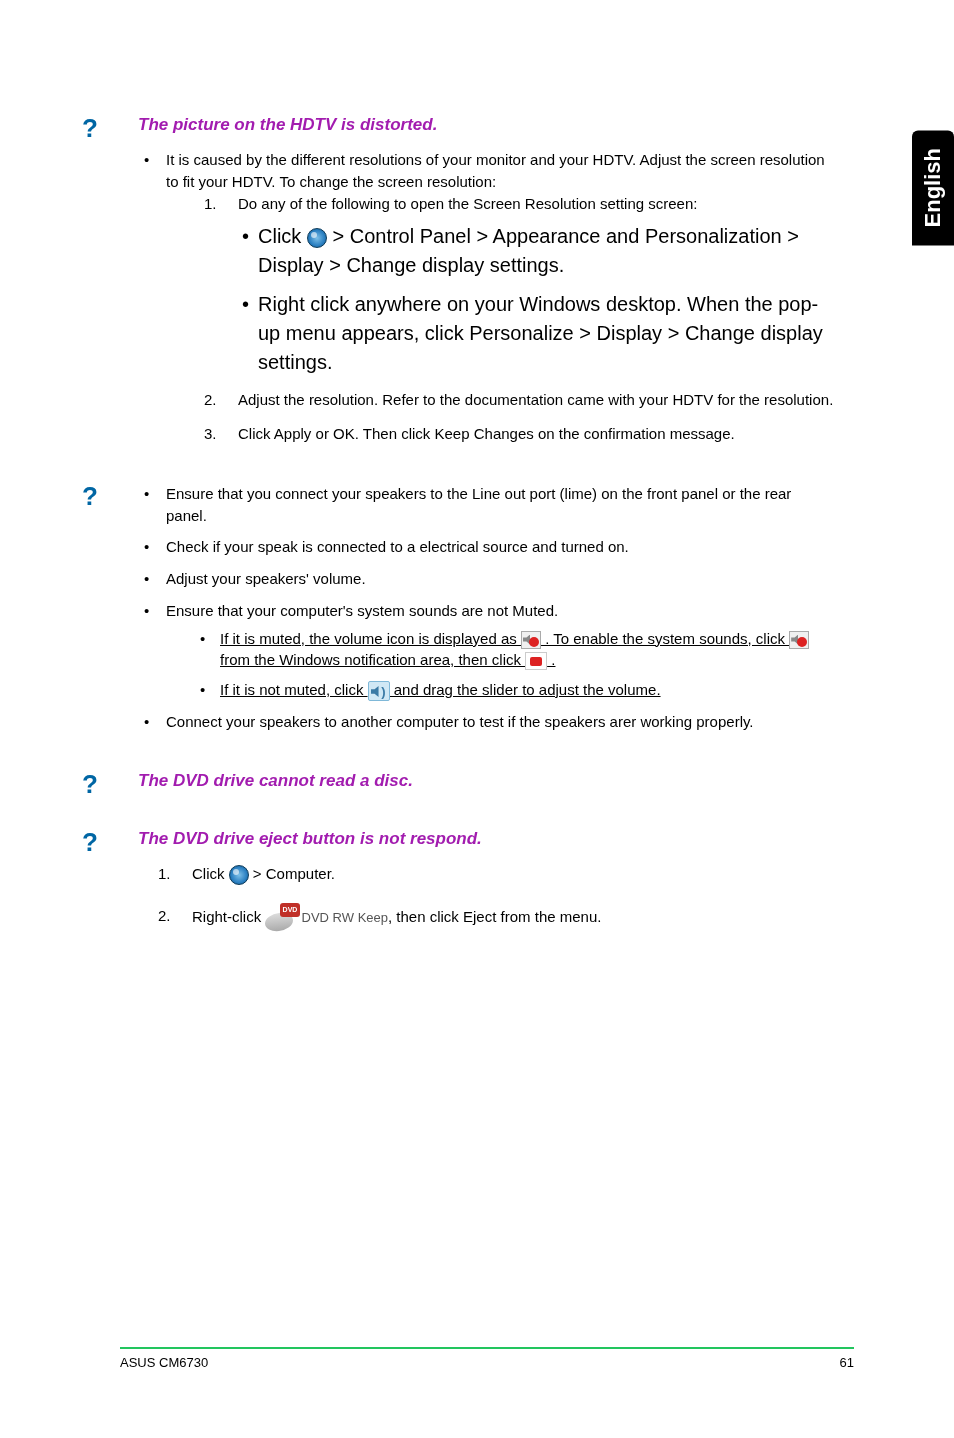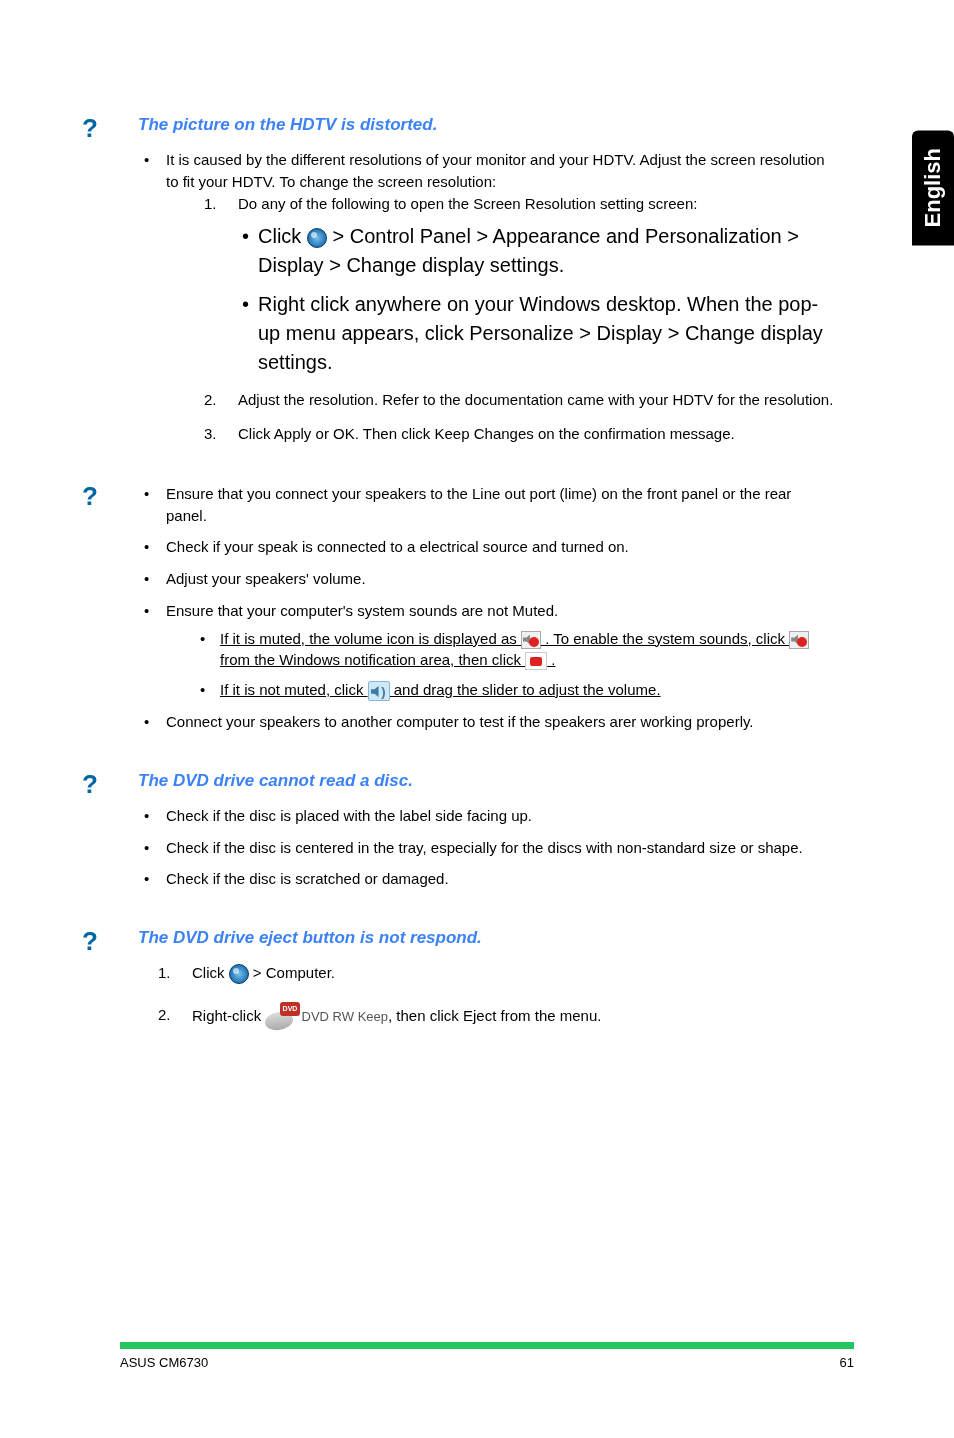--- a/index.html
+++ b/index.html
@@ -33,21 +33,21 @@
   }
   .qmark {
     position: absolute;
     left: -38px;
     top: -2px;
     font-size: 26px;
     font-weight: bold;
     color: #0066a4;
   }
   .heading {
-    color: #3b82f6;
+    color: #a21caf;
     font-style: italic;
     font-weight: bold;
     font-size: 17px;
     margin-bottom: 14px;
     margin-left: 18px;
   }
   ul.bullets { list-style: none; margin-left: 46px; }
   ul.bullets > li { position: relative; margin-bottom: 10px; font-size: 15px; line-height: 1.45; }
   ul.bullets > li::before { content: "•"; position: absolute; left: -22px; top: 0; }
   ol.steps { list-style: none; margin-left: 72px; counter-reset: step; }
@@ -169,21 +169,21 @@
     font-family: Arial, sans-serif;
     color: #555;
     font-size: 13px;
     vertical-align: middle;
   }
   .footer {
     position: absolute;
     bottom: 68px;
     left: 120px;
     right: 100px;
-    border-top: 7px solid #22c55e;
+    border-top: 2px solid #22c55e;
     padding-top: 6px;
     font-size: 13px;
     display: flex;
     justify-content: space-between;
   }
   b { font-weight: normal; }
 </style>
 </head>
 <body>
 
@@ -235,25 +235,20 @@
           </li>
         </ul>
       </li>
       <li>Connect your speakers to another computer to test if the speakers arer working properly.</li>
     </ul>
   </div>
 
   <div class="section">
     <span class="qmark">?</span>
     <div class="heading">The DVD drive cannot read a disc.</div>
-    <ul class="bullets">
-      <li>Check if the disc is placed with the label side facing up.</li>
-      <li>Check if the disc is centered in the tray, especially for the discs with non-standard size or shape.</li>
-      <li>Check if the disc is scratched or damaged.</li>
-    </ul>
   </div>
 
   <div class="section">
     <span class="qmark">?</span>
     <div class="heading">The DVD drive eject button is not respond.</div>
     <ol class="steps" style="margin-left:72px;">
       <li style="margin-bottom:20px;">
         <span>Click </span><span class="icon-start"></span><span> &gt; </span><b>Computer</b><span>.</span>
       </li>
       <li>

